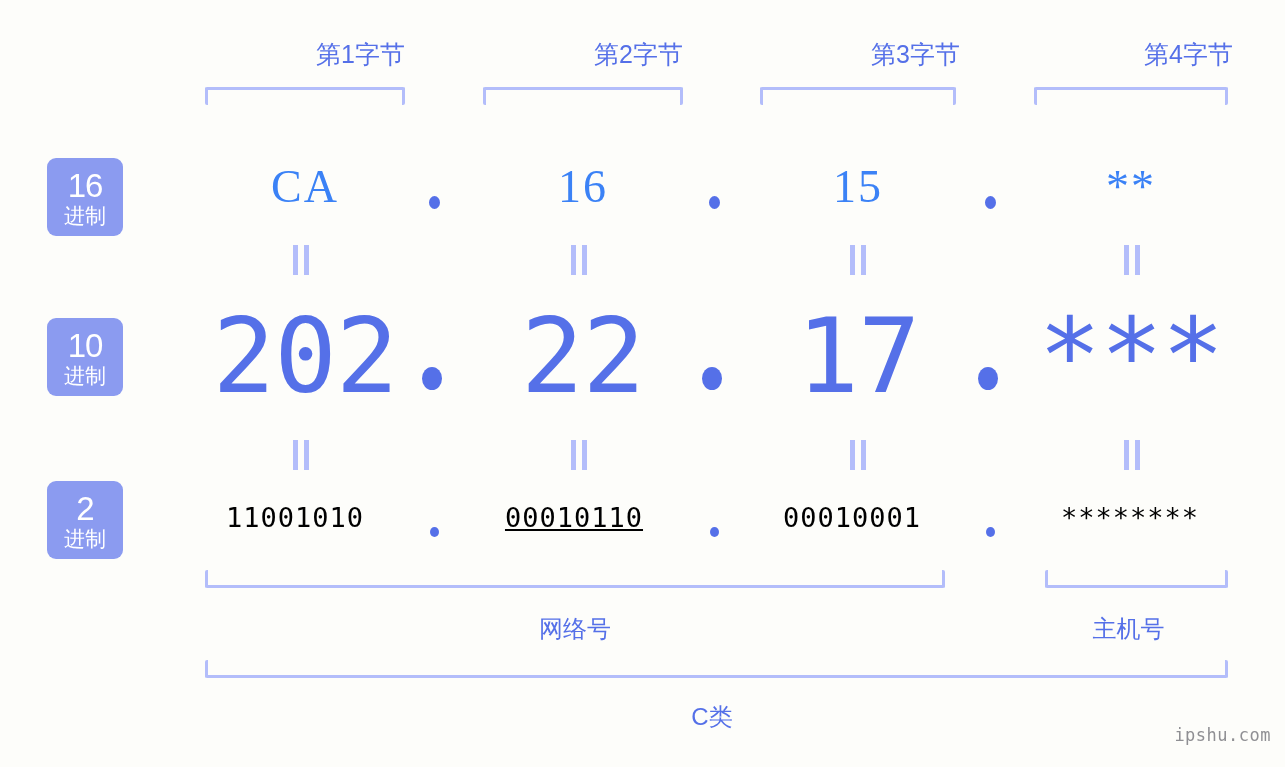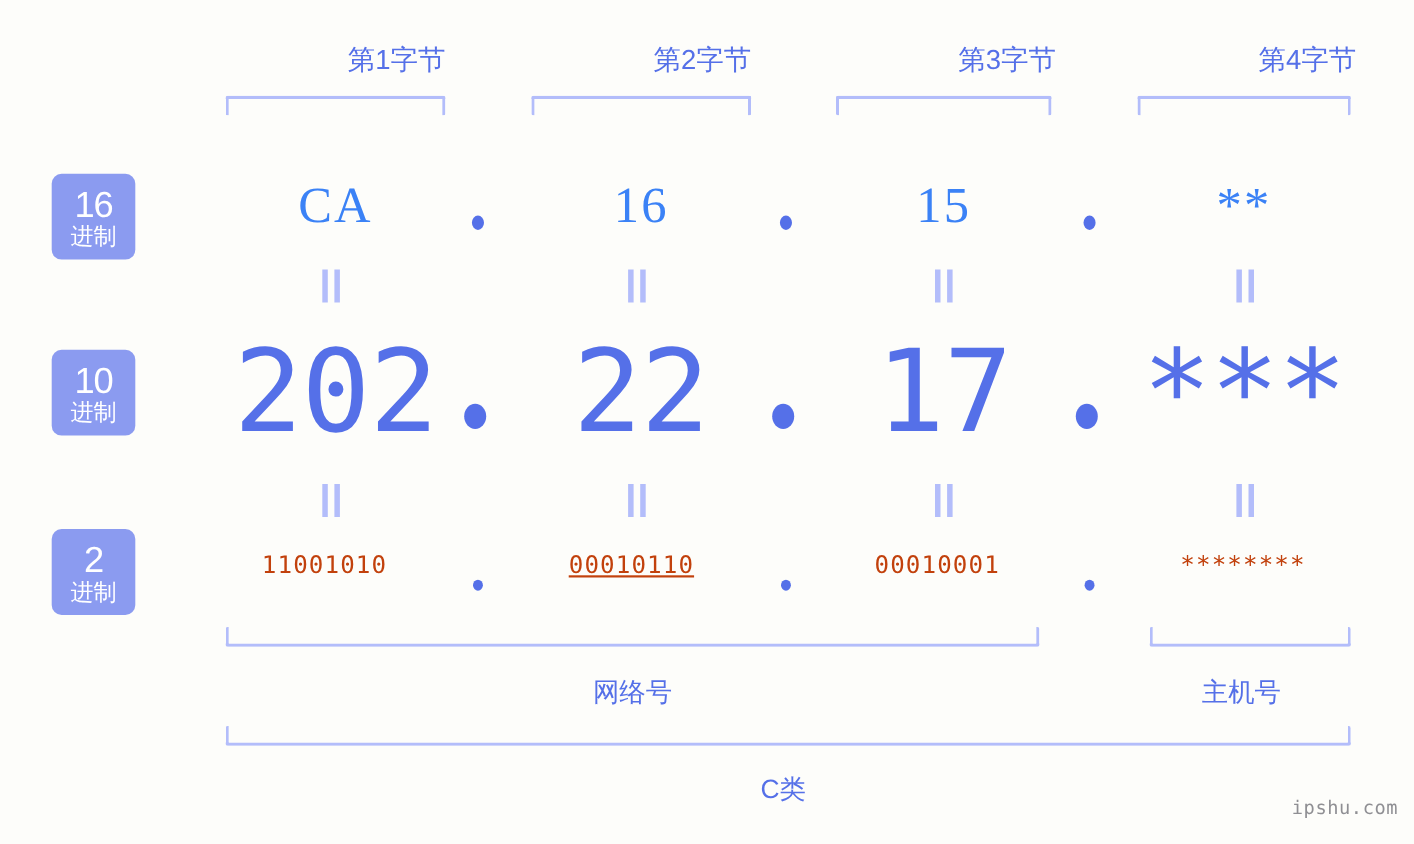--- a/index.html
+++ b/index.html
@@ -88,22 +88,22 @@
     text-align: center;
   }
   .row-dec .cell {
     font-size: 104px;
     color: #5570e8;
     font-family: "DejaVu Sans Mono", monospace;
     letter-spacing: -1px;
     font-weight: 400;
   }
   .row-bin .cell {
-    font-size: 22px;
-    color: #c2410c;
+    font-size: 27px;
+    color: #000000;
     font-family: "DejaVu Sans Mono", monospace;
     letter-spacing: 1px;
   }
 
   
   .dot {
     position: absolute;
     background: #5570e8;
     border-radius: 50%;
   }

